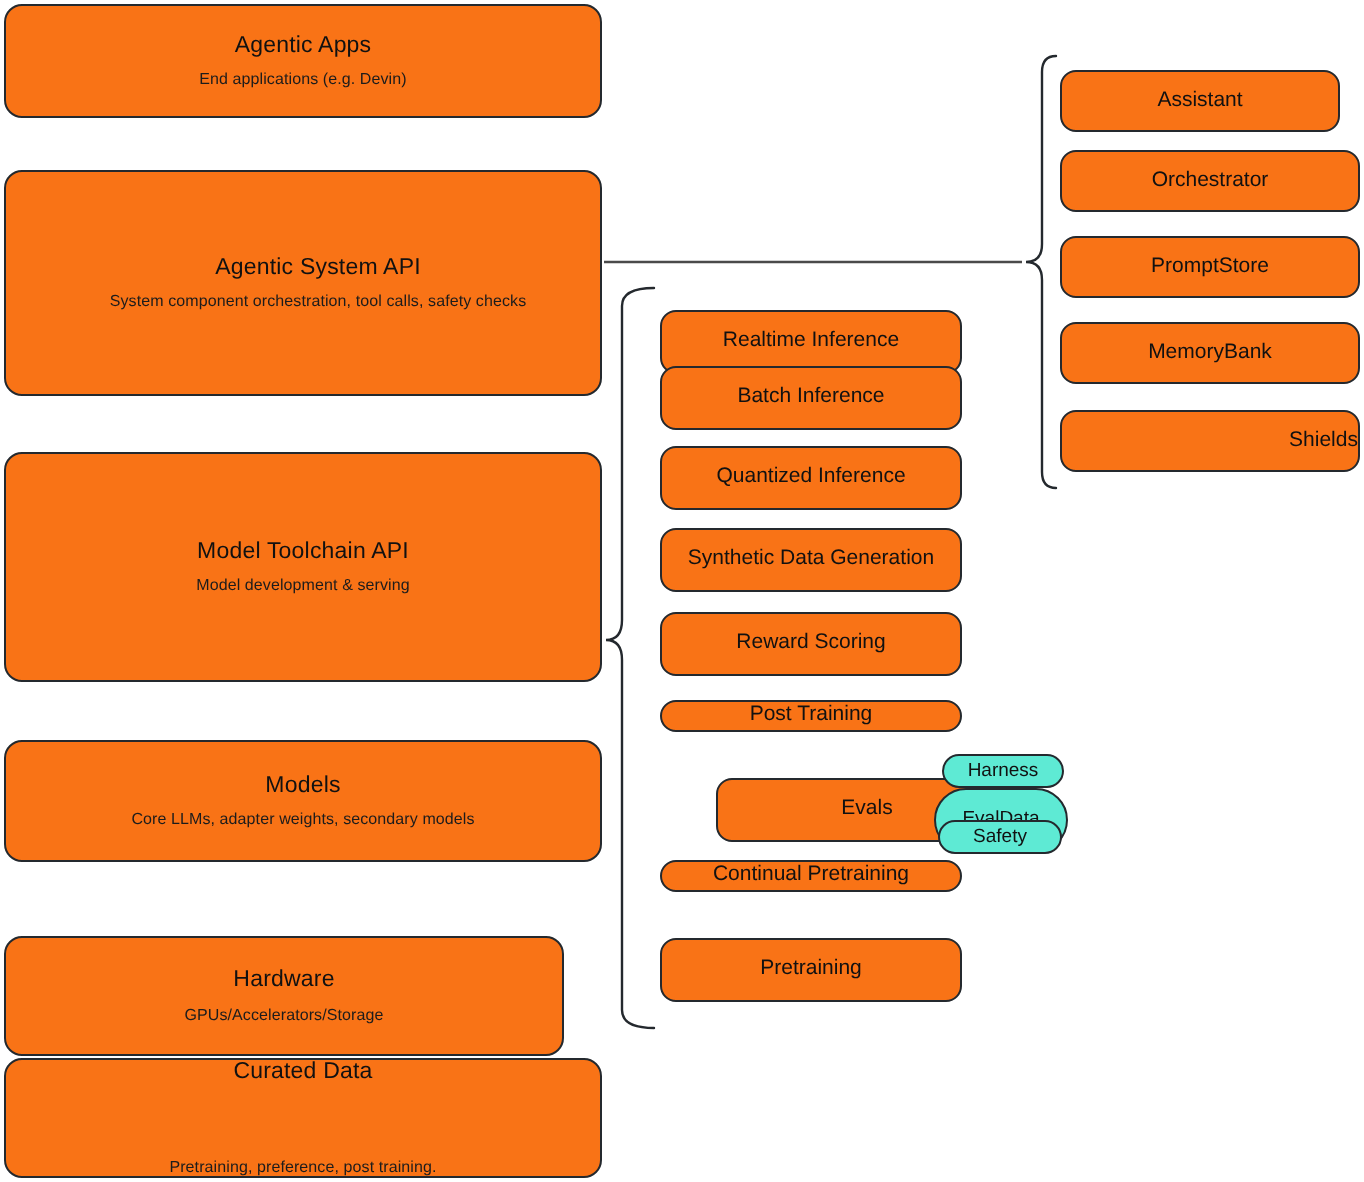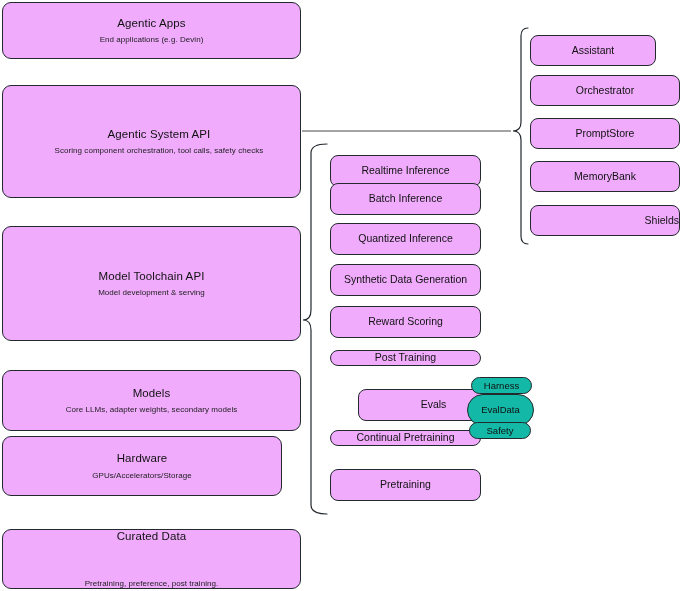--- a/index.html
+++ b/index.html
@@ -19,21 +19,21 @@
     position: absolute;
     left: 0; top: 0;
     width: 682px;
     height: 591px;
   }
   .node {
     position: absolute;
     box-sizing: border-box;
     border: 1px solid #24292e;
     border-radius: 9px;
-    background: #f0abfc;
+    background: #f97316;
     display: flex;
     flex-direction: column;
     align-items: center;
     justify-content: center;
     text-align: center;
     line-height: 1.25;
   }
   .layer .title {
     font-size: 11.5px;
     color: #111111;
@@ -52,21 +52,21 @@
   }
   .service {
     font-size: 10.5px;
     color: #111111;
     border-radius: 8px;
   }
   .pill {
     font-size: 9.5px;
     color: #111111;
     border-radius: 20px;
-    background: #14b8a6;
+    background: #5eead4;
     z-index: 5;
   }
   svg.connectors {
     position: absolute;
     left: 0; top: 0;
     width: 682px;
     height: 591px;
     pointer-events: none;
     z-index: 1;
   }
@@ -90,34 +90,34 @@
              Q 311 514 327 514" fill="none" stroke="#24292e" stroke-width="1.2" stroke-linecap="round"></path>
   </svg>
 
   <div class="node layer" style="left:2px; top:2px; width:299px; height:57px;">
     <div class="title">Agentic Apps</div>
     <div class="sub">End applications (e.g. Devin)</div>
   </div>
 
   <div class="node layer" style="left:2px; top:85px; width:299px; height:113px;padding-left:15px;">
     <div class="title">Agentic System API</div>
-    <div class="sub">Scoring component orchestration, tool calls, safety checks</div>
+    <div class="sub">System component orchestration, tool calls, safety checks</div>
   </div>
 
   <div class="node layer" style="left:2px; top:226px; width:299px; height:115px;">
     <div class="title">Model Toolchain API</div>
     <div class="sub">Model development &amp; serving</div>
   </div>
 
   <div class="node layer" style="left:2px; top:370px; width:299px; height:61px;">
     <div class="title">Models</div>
     <div class="sub">Core LLMs, adapter weights, secondary models</div>
   </div>
 
-  <div class="node layer" style="left:2px; top:436px; width:280px; height:60px;">
+  <div class="node layer" style="left:2px; top:468px; width:280px; height:60px;">
     <div class="title">Hardware</div>
     <div class="sub">GPUs/Accelerators/Storage</div>
   </div>
 
   <div class="node layer" style="left:2px; top:529px; width:299px; height:60px;gap:31px;">
     <div class="title">Curated Data</div>
     <div class="sub">Pretraining, preference, post training.</div>
   </div>
 
   <div class="node capability" style="left:330px; top:143px; width:151px; height:32px;margin-top:12px;">
@@ -147,25 +147,25 @@
   <div class="node capability" style="left:330px; top:469px; width:151px; height:32px;">
     <span>Pretraining</span>
   </div>
 
   <div class="node pill" style="left:471px; top:377px; width:61px; height:17px;">
     <span>Harness</span>
   </div>
   <div class="node pill" style="left:467px; top:394px; width:67px; height:32px;">
     <span>EvalData</span>
   </div>
-  <div class="node pill" style="left:469px; top:422px; width:62px; height:17px;justify-content:center;">
+  <div class="node pill" style="left:469px; top:410px; width:62px; height:17px;justify-content:center;">
     <span>Safety</span>
   </div>
 
-  <div class="node service" style="left:530px; top:35px; width:126px; height:31px;">
+  <div class="node service" style="left:530px; top:35px; width:140px; height:31px;">
     <span>Assistant</span>
   </div>
   <div class="node service" style="left:530px; top:75px; width:150px; height:31px;">
     <span>Orchestrator</span>
   </div>
   <div class="node service" style="left:530px; top:118px; width:150px; height:31px;">
     <span>PromptStore</span>
   </div>
   <div class="node service" style="left:530px; top:161px; width:150px; height:31px;">
     <span>MemoryBank</span>

